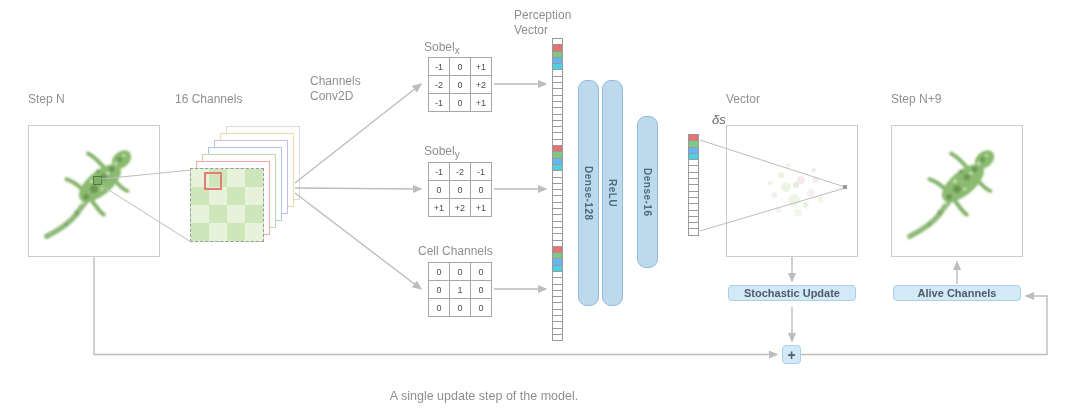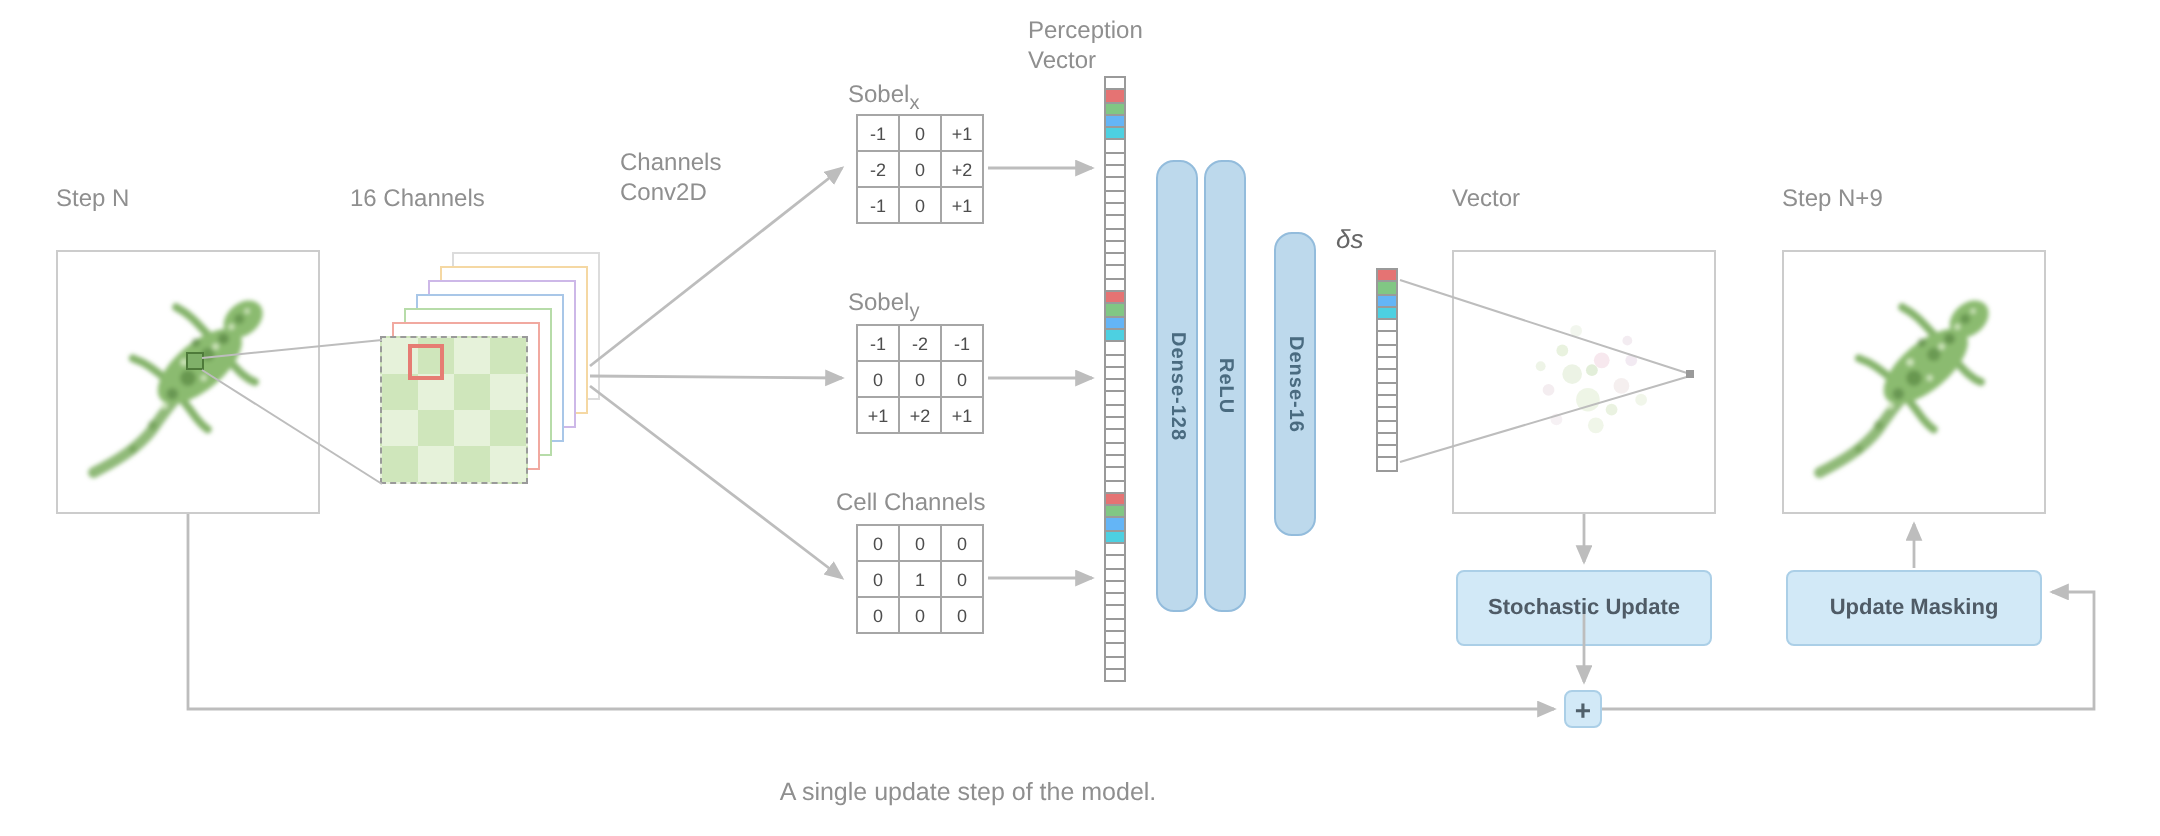--- a/index.html
+++ b/index.html
@@ -8,21 +8,21 @@
             --bar-text:#4a6b80; --btn-fill:#d2e9f7; --btn-border:#abcfe7; }
 
   .lbl { position:absolute; color:#8f8f8f; font-size:12px; text-align:left; line-height:1.25; z-index:2; }
   .box { position:absolute; width:132px; height:132px; background:#fff; border:1px solid var(--box-border);
          box-sizing:border-box; z-index:2; }
   .bar { position:absolute; width:21px; border-radius:9px; background:var(--bar-fill);
          border:1px solid var(--bar-border); box-sizing:border-box; z-index:2;
          display:flex; align-items:center; justify-content:center; }
   .bar span { writing-mode:vertical-rl; font-size:10px; font-weight:bold; color:var(--bar-text);
               letter-spacing:0.5px; white-space:nowrap; }
-  .btn { position:absolute; height:38px; border-radius:4px; background:var(--btn-fill);
+  .btn { position:absolute; height:16px; border-radius:4px; background:var(--btn-fill);
          border:1px solid var(--btn-border); box-sizing:border-box; display:flex; align-items:center;
          justify-content:center; font-size:11px; font-weight:bold; color:#4f5b66; z-index:2; }
   .matrix { position:absolute; display:grid; grid-template-columns:repeat(3,21px); grid-auto-rows:18px;
             border-top:1px solid #a6a6a6; border-left:1px solid #a6a6a6; background:#fff; z-index:2; }
   .mcell { border-right:1px solid #a6a6a6; border-bottom:1px solid #a6a6a6; font-size:9px; color:#4d4d4d;
            display:flex; align-items:center; justify-content:center; box-sizing:border-box; background:#fff; }
   .vector { position:absolute; width:11px; z-index:2; }
   .vcell { width:11px; height:7.3px; background:#fff; border:1px solid #9a9a9a; box-sizing:border-box; margin-top:-1px; }
   .vcell:first-child { margin-top:0; }
 
@@ -93,21 +93,21 @@
     <span>Sobel</span><sub>x</sub>
   </div>
   <div class="lbl" style="left:424px; top:144px; width:71px;">
     <span>Sobel</span><sub>y</sub>
   </div>
   <div class="lbl" style="left:418px; top:244px; width:84px;">Cell Channels</div>
   <div class="lbl" style="left:514px; top:8px; width:92px;">
     <span style="display:block">Perception</span>
     <span style="display:block">Vector</span>
   </div>
-  <div class="lbl ds" style="left:668px; top:112px; width:30px;"><i>δs</i></div>
+  <div class="lbl ds" style="left:712px; top:112px; width:30px;"><i>δs</i></div>
   <div class="lbl" style="left:726px; top:92px; width:132px;">Vector</div>
   <div class="lbl" style="left:891px; top:92px; width:132px;">Step N+9</div>
 
   <div class="box" style="left:28px; top:125px;">
     <svg width="130" height="130" viewBox="0 0 132 132">
         <use href="#lizard-art"></use>
       </svg>
     <div id="cell-marker"></div>
   </div>
 
@@ -261,21 +261,21 @@
     </svg>
   </div>
 
   <div class="box" style="left:891px; top:125px;">
     <svg width="130" height="130" viewBox="0 0 132 132">
         <use href="#lizard-art"></use>
       </svg>
   </div>
 
   <div class="btn" style="left:728px; top:285px; width:128px;">Stochastic Update</div>
-  <div class="btn" style="left:893px; top:285px; width:128px;">Update Masking</div>
+  <div class="btn" style="left:893px; top:285px; width:128px;">Alive Channels</div>
 
   <div id="plus-box">+</div>
 
   <div id="caption">A single update step of the model.</div>
 
   <svg id="arrows" width="1080" height="418" viewBox="0 0 1080 418">
     <defs>
       <marker id="ah" markerWidth="8" markerHeight="8" refX="6" refY="3" orient="auto">
         <path d="M0,0 L7,3 L0,6 Z" fill="#bdbdbd"></path>
       </marker>

